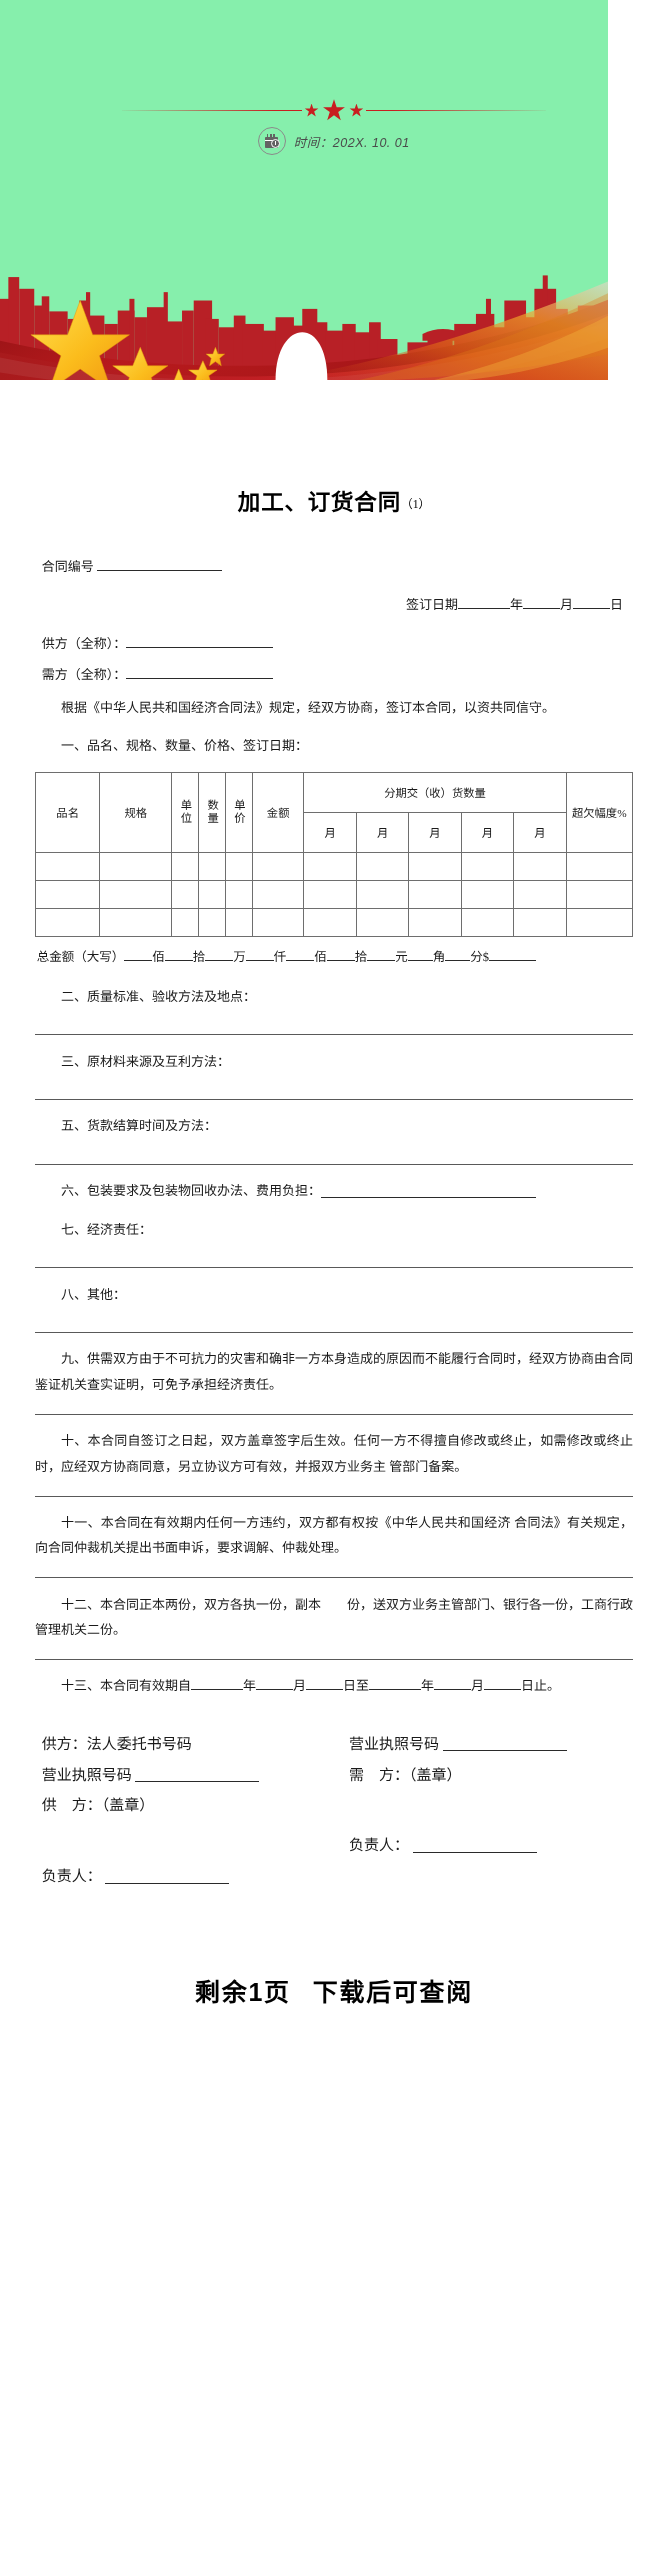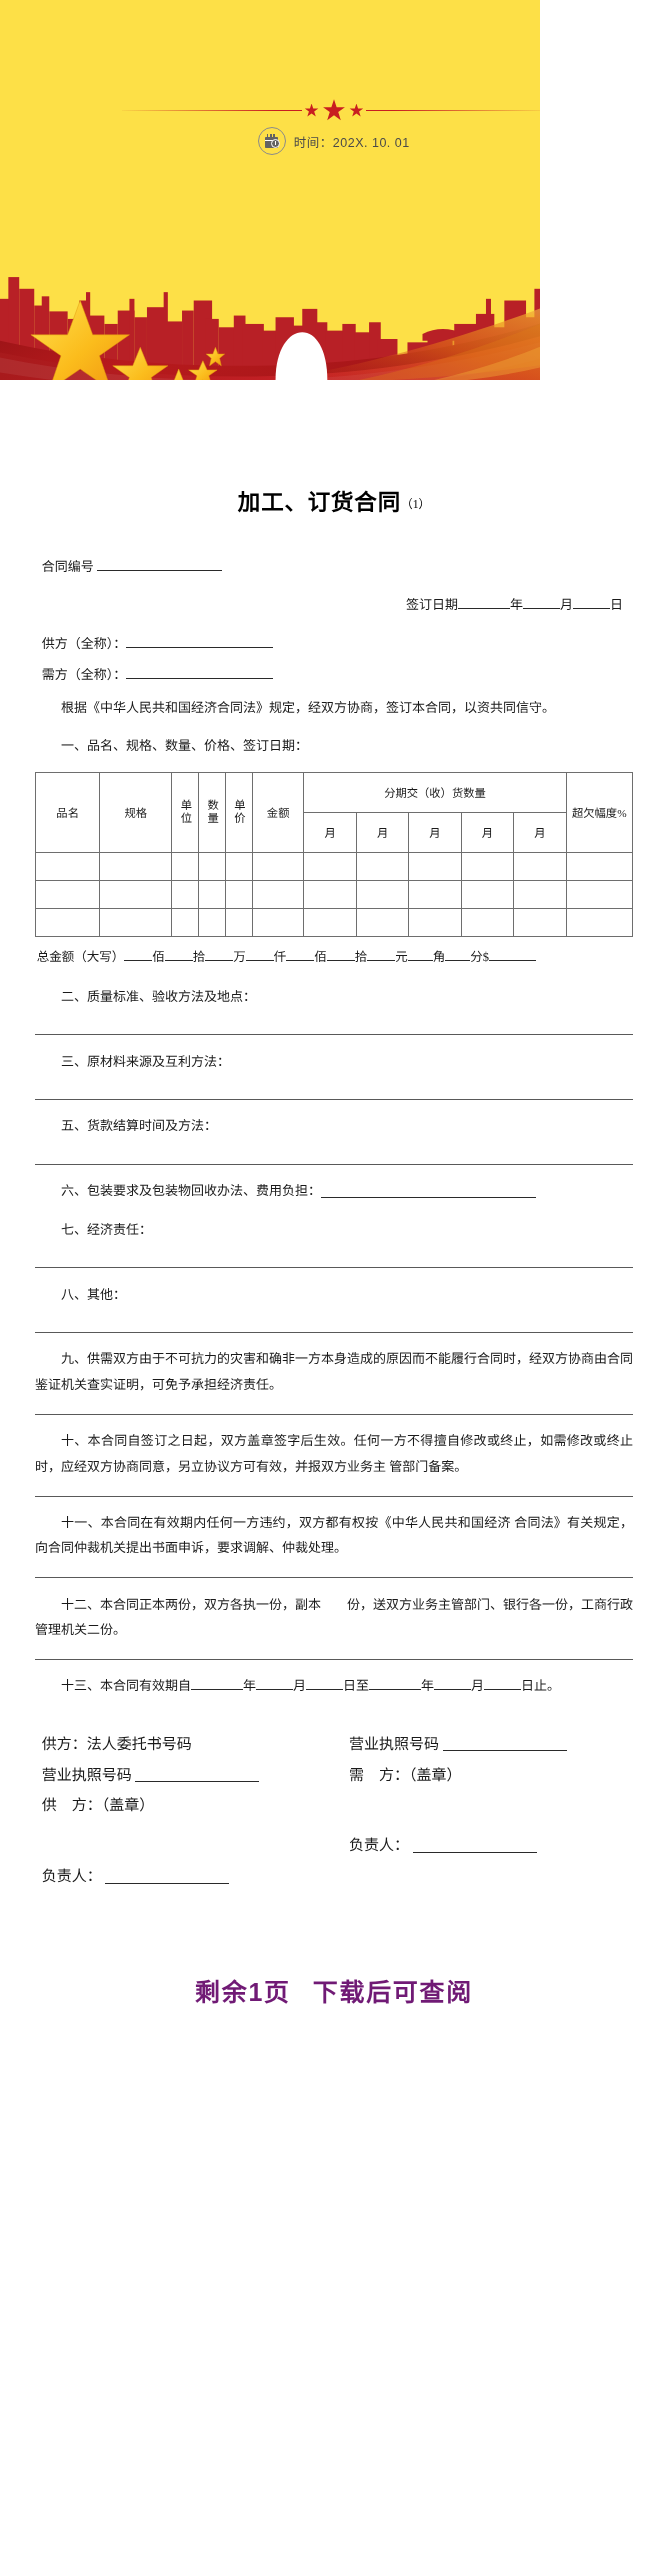--- a/index.html
+++ b/index.html
@@ -16,24 +16,25 @@
     position: relative;
     width: 668px;
     min-height: 2576px;
     background: #ffffff;
     overflow: hidden;
   }
 
   
   .banner {
     position: relative;
-    width: 540px;
+    width: 608px;
     height: 380px;
     overflow: hidden;
-    background: #fde047;
+    background: #86efac;
+    font-style: italic;
   }
 
   
   .star-rule {
     position: absolute;
     top: 94px;
     left: 0;
     width: 668px;
     height: 33px;
     display: flex;
@@ -275,21 +276,21 @@
   .sig-gap { height: 40px; }
 
   
   .footer {
     text-align: center;
     margin-top: 80px;
     padding-bottom: 35px;
     font-family: "Liberation Sans", sans-serif;
     font-weight: bold;
     font-size: 25px;
-    color: #701a75;
+    color: #000000;
     letter-spacing: 1.7px;
   }
   .footer .gap { display: inline-block; width: 22px; }
 </style>
 </head>
 <body>
 
 <div class="page">
 
   <div class="banner">

